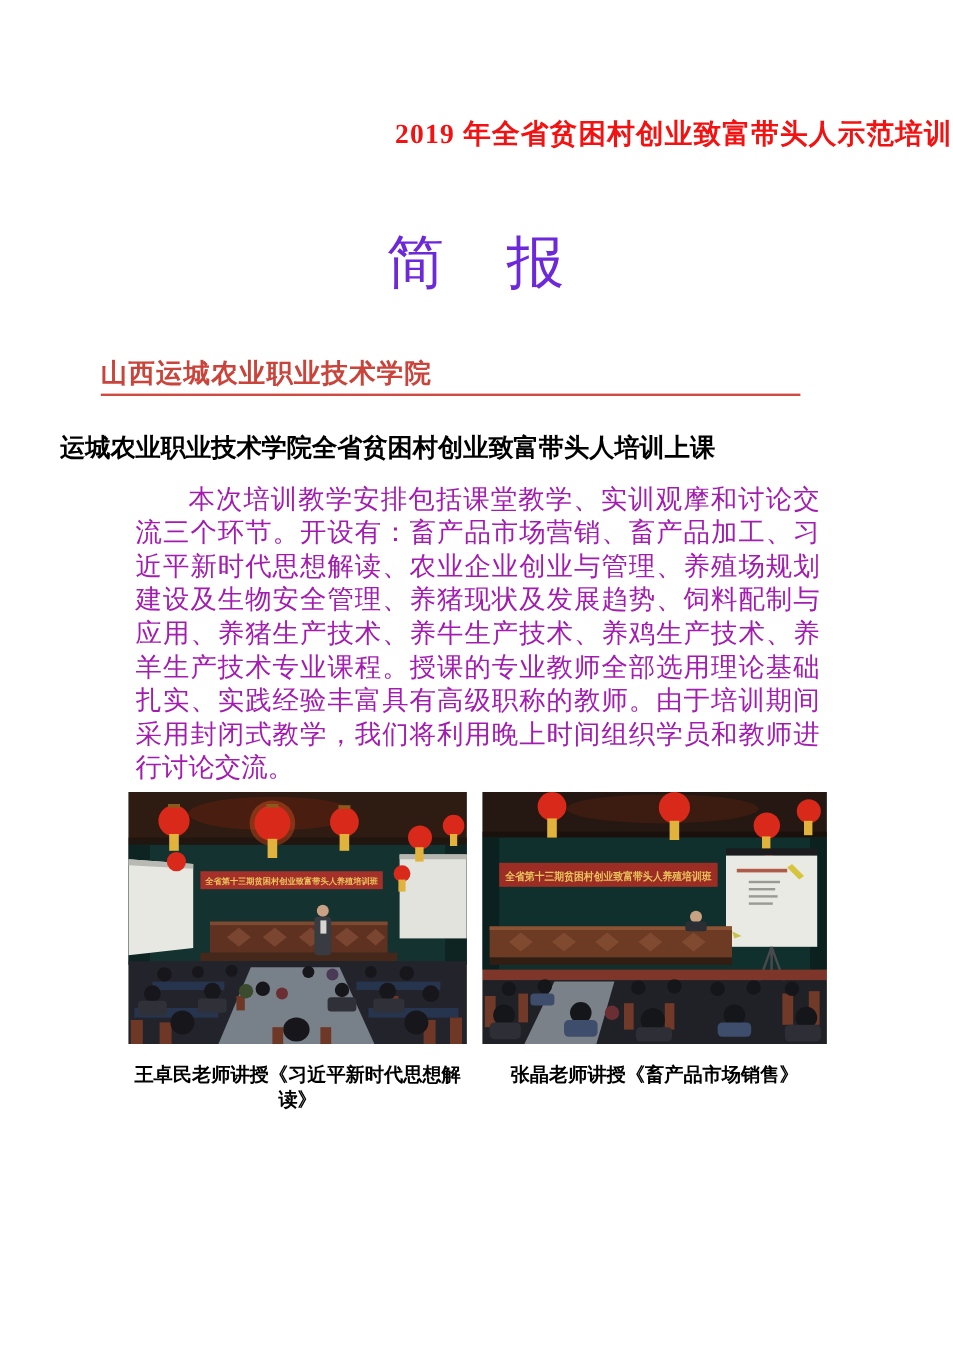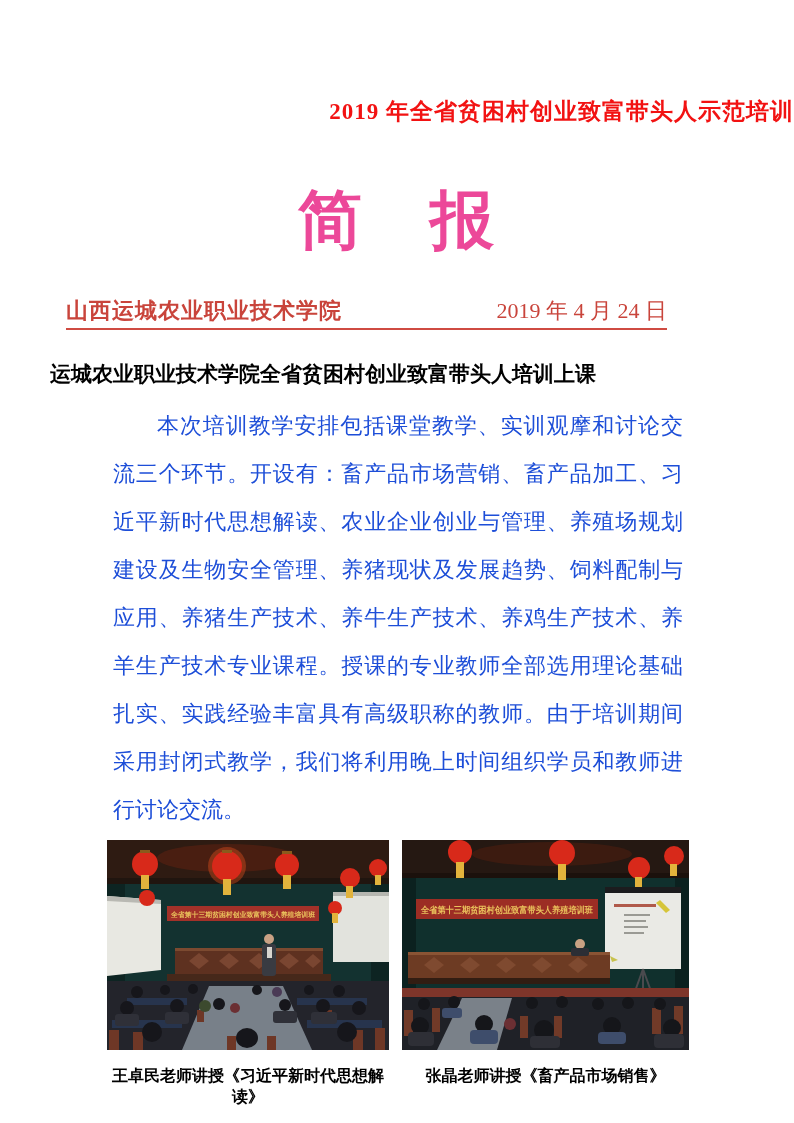--- a/index.html
+++ b/index.html
@@ -9,41 +9,41 @@
   }
   .page { width:794px; height:1123px; position:relative; background:#fff; }
 
   .doc-title {
     margin:96px 0 0 0; text-align:right;
     color:#f21212; font-size:23px; font-weight:bold; letter-spacing:1px;
     font-family:"Liberation Serif","DejaVu Serif",serif;
   }
   .masthead {
     margin:60px 0 0 0; text-align:center;
-    color:#ec4899; font-size:64px; line-height:66px; font-weight:700;
+    color:#6d28d9; font-size:48px; line-height:66px; font-weight:400;
     font-family:"Liberation Sans","DejaVu Sans",sans-serif;
     letter-spacing:2px;
   }
   .issuer-row {
     display:flex; justify-content:space-between; align-items:flex-end;
-    margin:44px 127px 0 66px;
+    margin:44px 127px 0 84px;
     border-bottom:2px solid #cf4b42; padding-bottom:4px;
     font-size:22px; line-height:27px; color:#c9443b;
   }
   .issuer-row .issuer { font-weight:bold; letter-spacing:1px; }
   .issuer-row .date  { font-weight:normal; }
 
   .headline {
     margin:30px 50px 0 50px; text-align:left;
     font-size:21px; line-height:28px; font-weight:bold; color:#000;
     font-family:"Liberation Sans","DejaVu Sans",sans-serif;
   }
   .body-text {
     margin:14px 111px 0 113px;
-    font-size:22px; line-height:48px; color:#1d4ed8;
+    font-size:22px; line-height:28px; color:#a21caf;
     text-align:justify; text-indent:2em;
   }
 
   .photos { display:flex; gap:13px; margin:6px 0 0 107px;border-radius:14px; }
   .photos figure { margin:0; padding:0; }
   .photos svg { display:block; }
   svg text {
     font-family:"Liberation Sans","DejaVu Sans",sans-serif;
     font-weight:bold;
   }
@@ -60,21 +60,20 @@
 <body>
 
 <div class="page">
 
   <h1 class="doc-title">2019 年全省贫困村创业致富带头人示范培训</h1>
 
   <div class="masthead">简　报</div>
 
   <div class="issuer-row">
     <span class="issuer">山西运城农业职业技术学院</span>
-    <span class="date">2019 年 4 月 24 日</span>
   </div>
 
   <h2 class="headline">运城农业职业技术学院全省贫困村创业致富带头人培训上课</h2>
 
   <p class="body-text">本次培训教学安排包括课堂教学、实训观摩和讨论交流三个环节。开设有：畜产品市场营销、畜产品加工、习近平新时代思想解读、农业企业创业与管理、养殖场规划建设及生物安全管理、养猪现状及发展趋势、饲料配制与应用、养猪生产技术、养牛生产技术、养鸡生产技术、养羊生产技术专业课程。授课的专业教师全部选用理论基础扎实、实践经验丰富具有高级职称的教师。由于培训期间采用封闭式教学，我们将利用晚上时间组织学员和教师进行讨论交流。</p>
 
   <div class="photos">
 
     <figure>
       <svg width="282" height="210" viewBox="0 0 282 210">

